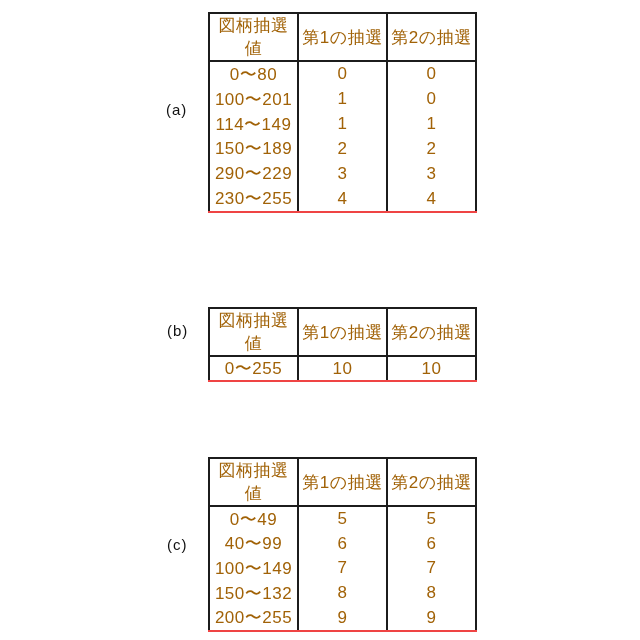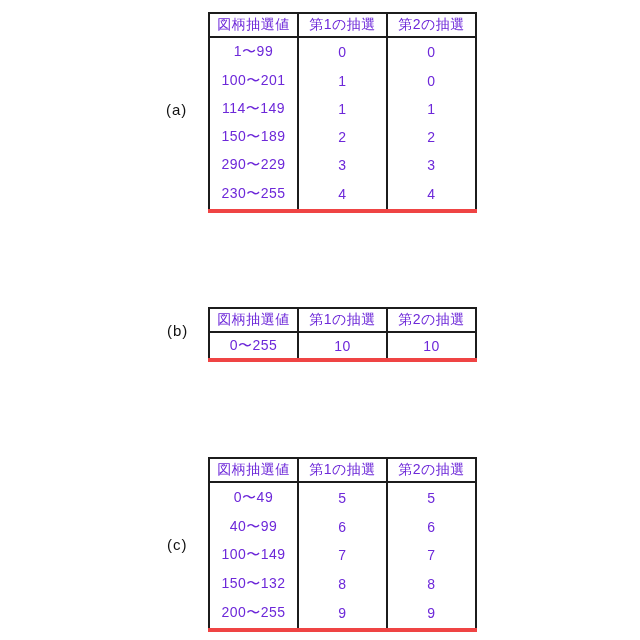--- a/index.html
+++ b/index.html
@@ -13,40 +13,40 @@
     height: 640px;
     background: #ffffff;
     font-family: "Liberation Sans", sans-serif;
     color: #111111;
     overflow: hidden;
   }
   .tbl {
     position: absolute;
     border-collapse: collapse;
     table-layout: fixed;
-    font-size: 14px;
-    color: #6d28d9;
+    font-size: 17px;
+    color: #a16207;
     padding-left: 24px;
   }
   .tbl th, .tbl td {
     border-left: 2px solid #1c1c1c;
     border-right: 2px solid #1c1c1c;
     text-align: center;
     vertical-align: middle;
     padding: 0;
     font-weight: normal;
     letter-spacing: 0.5px;
   }
   .tbl thead th {
     border-top: 2px solid #1c1c1c;
     border-bottom: 2px solid #1c1c1c;
     height: 22px;
   }
   .tbl tbody tr:last-child td {
-    border-bottom: 4px solid #ef4444;
+    border-bottom: 2px solid #ef4444;
     margin-top: 24px;
   }
   #tbl-a { left: 208px; top: 12px;  width: 269px; height: 201px; }
   #tbl-b { left: 208px; top: 307px; width: 269px; height: 55px;  }
   #tbl-c { left: 208px; top: 457px; width: 269px; height: 175px; }
   .lbl {
     position: absolute;
     font-size: 15px;
     color: #111111;
     letter-spacing: 1px;
@@ -69,21 +69,21 @@
       </colgroup>
     <thead>
       <tr>
         <th>図柄抽選値</th>
         <th>第1の抽選</th>
         <th>第2の抽選</th>
       </tr>
     </thead>
     <tbody>
       <tr>
-        <td>1〜99</td>
+        <td>0〜80</td>
         <td>0</td>
         <td>0</td>
       </tr>
       <tr>
         <td>100〜201</td>
         <td>1</td>
         <td>0</td>
       </tr>
       <tr>
         <td>114〜149</td>

